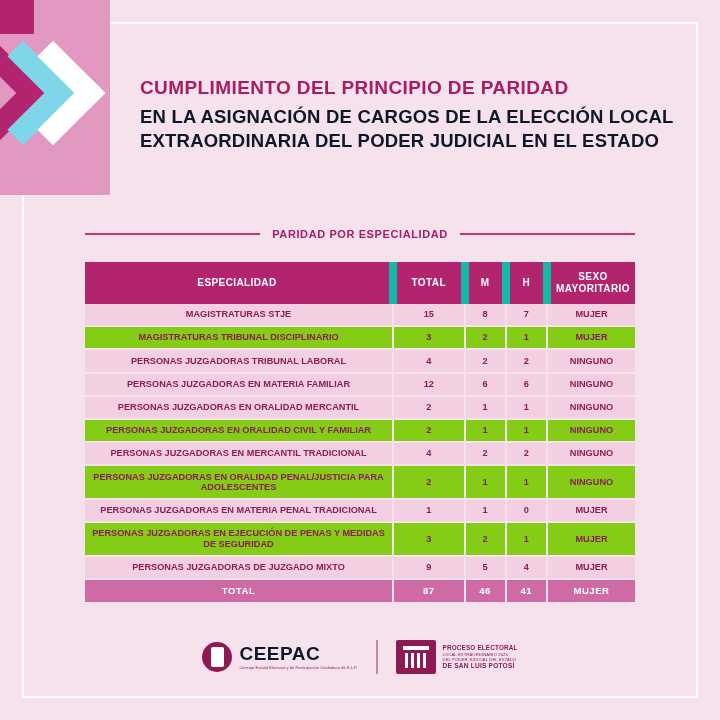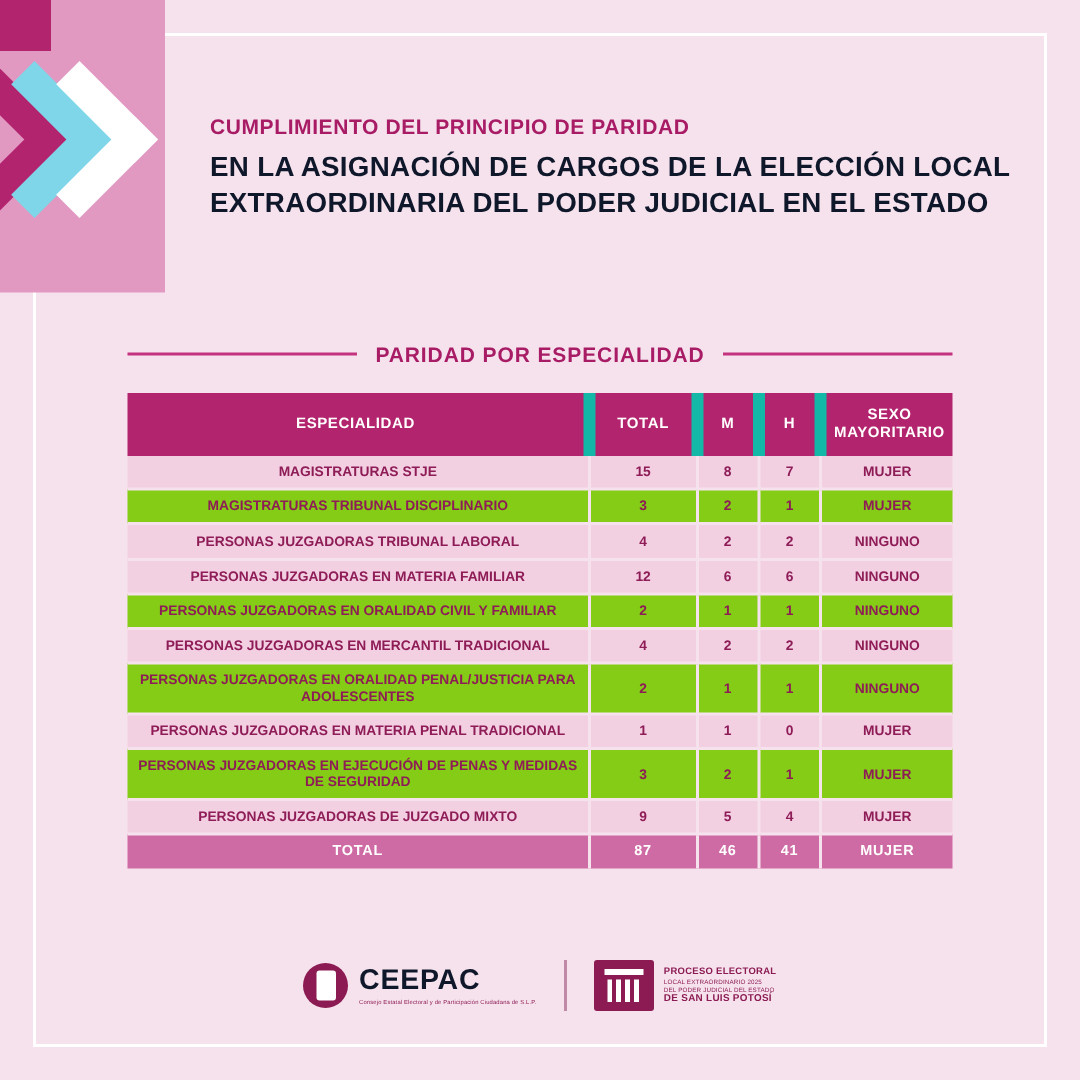--- a/index.html
+++ b/index.html
@@ -88,21 +88,21 @@
   }
   
   .titles {
     position: absolute;
     left: 140px;
     top: 76px;
     width: 540px;
   }
   .title-main {
     color: #a81c66;
-    font-size: 14px;
+    font-size: 19px;
     font-weight: bold;
     letter-spacing: 0.4px;
     line-height: 1.25;
     margin: 0 0 5px 0;
   }
   .title-sub {
     color: #0f172a;
     font-size: 18.5px;
     font-weight: bold;
     letter-spacing: 0.2px;
@@ -119,21 +119,21 @@
     align-items: center;
     gap: 12px;
   }
   .rule {
     flex: 1;
     height: 2px;
     background: #c4337f;
   }
   .section-title {
     color: #a81c66;
-    font-size: 14px;
+    font-size: 11px;
     font-weight: bold;
     letter-spacing: 0.6px;
     white-space: nowrap;
   }
   
   .table-wrap {
     position: absolute;
     left: 85px;
     top: 262px;
     width: 550px;
@@ -354,20 +354,27 @@
           <td>4</td>
           <td>2</td>
           <td>2</td>
           <td>NINGUNO</td>
         </tr>
         <tr>
           <td class="spec">PERSONAS JUZGADORAS EN MATERIA FAMILIAR</td>
           <td>12</td>
           <td>6</td>
           <td>6</td>
+          <td>NINGUNO</td>
+        </tr>
+        <tr>
+          <td class="spec">PERSONAS JUZGADORAS EN ORALIDAD MERCANTIL</td>
+          <td>2</td>
+          <td>1</td>
+          <td>1</td>
           <td>NINGUNO</td>
         </tr>
         <tr class="alt">
           <td class="spec">PERSONAS JUZGADORAS EN ORALIDAD CIVIL Y FAMILIAR</td>
           <td>2</td>
           <td>1</td>
           <td>1</td>
           <td>NINGUNO</td>
         </tr>
         <tr>

